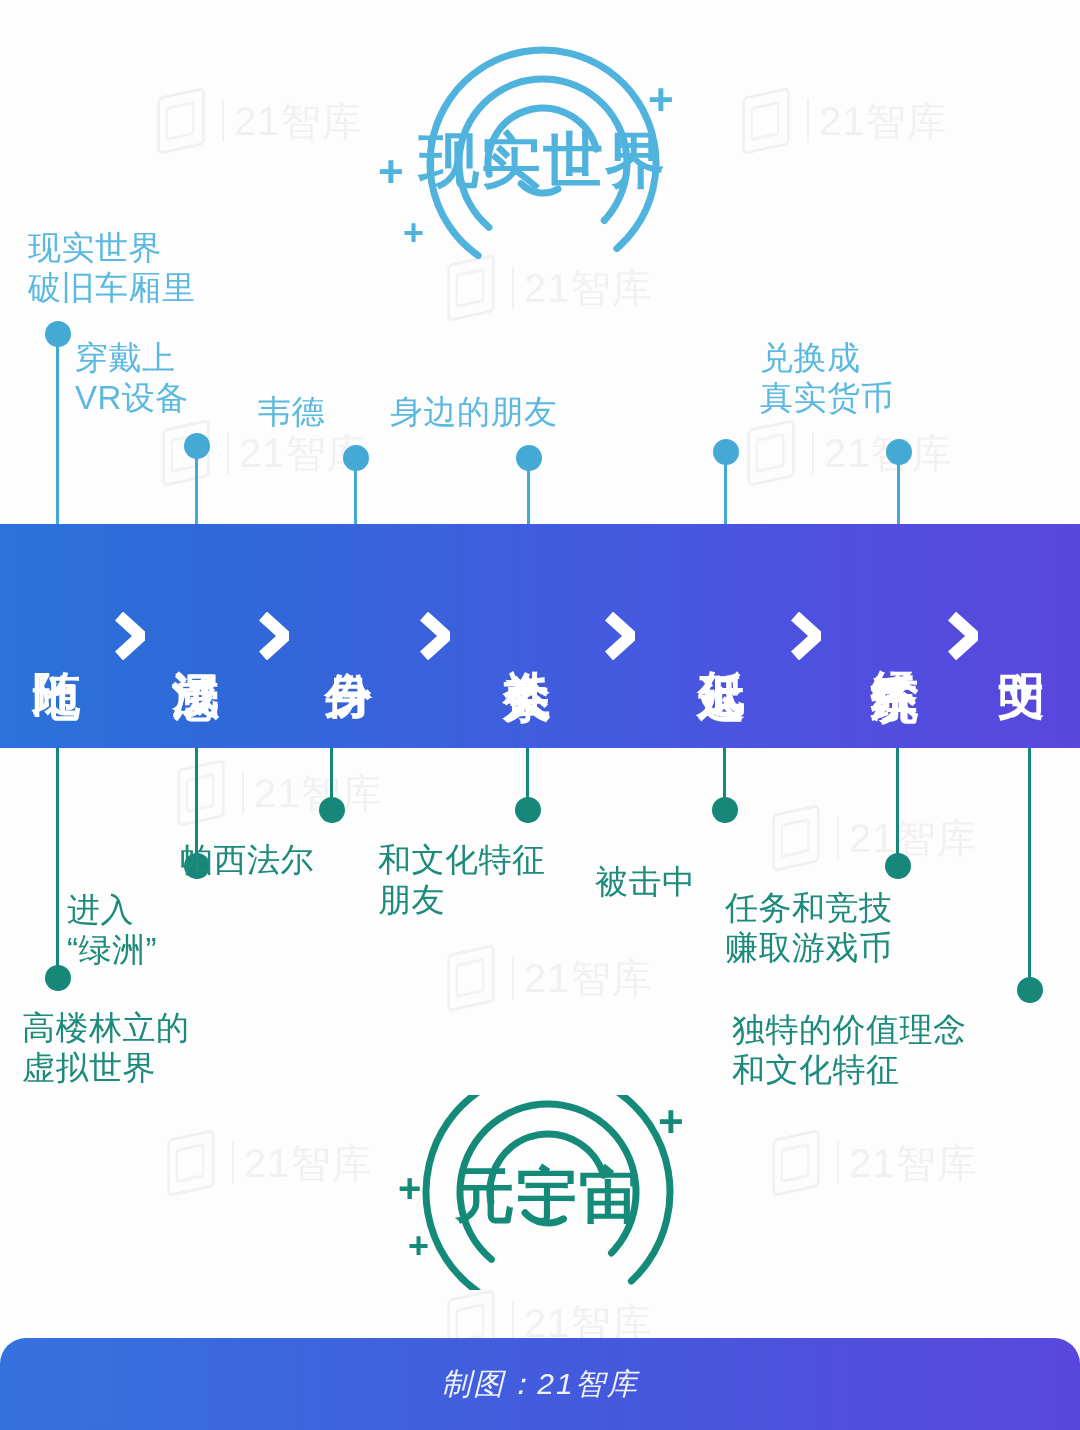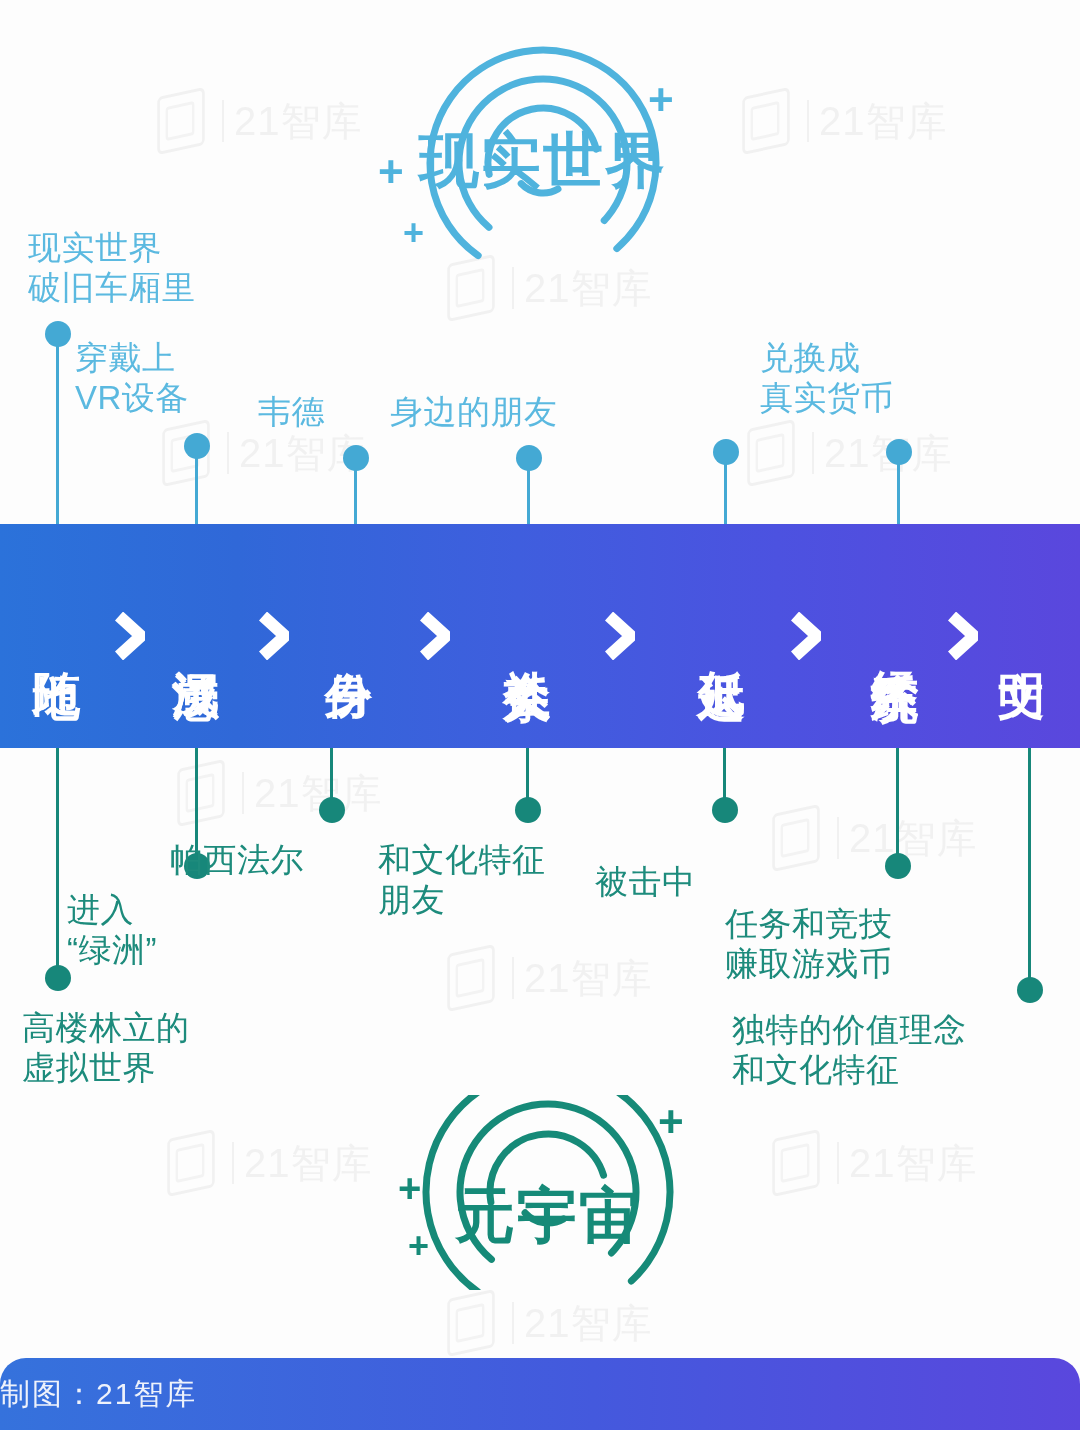--- a/index.html
+++ b/index.html
@@ -143,27 +143,28 @@
     height: 48px;
   }
   .chev svg { display: block; }
 
   
   #footer {
     position: absolute;
     left: 0;
     bottom: 0;
     width: 1080px;
-    height: 72px;
+    height: 92px;
     background: linear-gradient(90deg, #3572dc 0%, #4459dd 55%, #5a47dd 100%);
     border-top-left-radius: 26px;
     border-top-right-radius: 26px;
     display: flex;
     align-items: center;
-    justify-content: flex-start;
+    justify-content: center;
+    font-style: italic;
   }
   #footer .credit {
     color: #eef2fb;
     font-size: 30px;
     letter-spacing: 2px;
   }
 </style>
 </head>
 <body>
 
@@ -324,53 +325,53 @@
 
   <div class="stem down" style="left:195px; top:748px; height:118px; background:#17877a;">
     <div class="dot" style="background:#17877a;"></div>
   </div>
   <div class="lab bottom ct" style="left:207px; top:890px; width:280px;">进入
 “绿洲”</div>
 
   <div class="stem down" style="left:330px; top:748px; height:62px; background:#17877a;">
     <div class="dot" style="background:#17877a;"></div>
   </div>
-  <div class="lab bottom ct" style="left:320px; top:840px; width:300px;">帕西法尔</div>
+  <div class="lab bottom ct" style="left:330px; top:840px; width:300px;">帕西法尔</div>
 
   <div class="stem down" style="left:526px; top:748px; height:62px; background:#17877a;">
     <div class="dot" style="background:#17877a;"></div>
   </div>
   <div class="lab bottom ct" style="left:538px; top:840px; width:320px;">和文化特征
 朋友</div>
 
   <div class="stem down" style="left:723px; top:748px; height:62px; background:#17877a;">
     <div class="dot" style="background:#17877a;"></div>
   </div>
   <div class="lab bottom ct" style="left:725px; top:840px; width:260px;margin-top:22px;">被击中</div>
 
   <div class="stem down" style="left:896px; top:748px; height:118px; background:#17877a;">
     <div class="dot" style="background:#17877a;"></div>
   </div>
-  <div class="lab bottom ct" style="left:895px; top:888px; width:340px;margin-top:16px;">任务和竞技
+  <div class="lab bottom ct" style="left:895px; top:888px; width:340px;">任务和竞技
 赚取游戏币</div>
 
   <div class="stem down" style="left:1028px; top:748px; height:242px; background:#17877a;">
     <div class="dot" style="background:#17877a;"></div>
   </div>
   <div class="lab bottom ct" style="left:932px; top:1010px; width:400px;">独特的价值理念
 和文化特征</div>
 
   <div class="emblem" style="left:408px; top:1095px; width:280px; height:195px;">
     <svg width="280" height="195" viewBox="0 0 280 195">
       <circle cx="140" cy="97" r="122" fill="none" stroke="#168a78" stroke-width="7" stroke-linecap="round" stroke-dasharray="600 166" transform="rotate(125 140 97)"></circle>
       <circle cx="140" cy="97" r="88" fill="none" stroke="#168a78" stroke-width="7" stroke-linecap="round" stroke-dasharray="420 133" transform="rotate(130 140 97)"></circle>
       <circle cx="140" cy="97" r="58" fill="none" stroke="#168a78" stroke-width="7" stroke-linecap="round" stroke-dasharray="175 190" transform="rotate(170 140 97)"></circle>
       <circle cx="140" cy="97" r="31" fill="none" stroke="#168a78" stroke-width="7" stroke-linecap="round" stroke-dasharray="42 155" transform="rotate(60 140 97)"></circle>
     </svg>
-    <div class="emb-text" style="color:#168a78; top:53%;margin-top:20px;">元宇宙</div>
+    <div class="emb-text" style="color:#168a78; top:53%;">元宇宙</div>
   </div>
   <div class="plus" style="left:658px; top:1100px; font-size:44px; color:#168a78;">+</div>
   <div class="plus" style="left:398px; top:1168px; font-size:40px; color:#168a78;">+</div>
   <div class="plus" style="left:408px; top:1228px; font-size:36px; color:#168a78;">+</div>
 
   <div id="footer">
     <div class="credit">制图：21智库</div>
   </div>
 
 </div>

